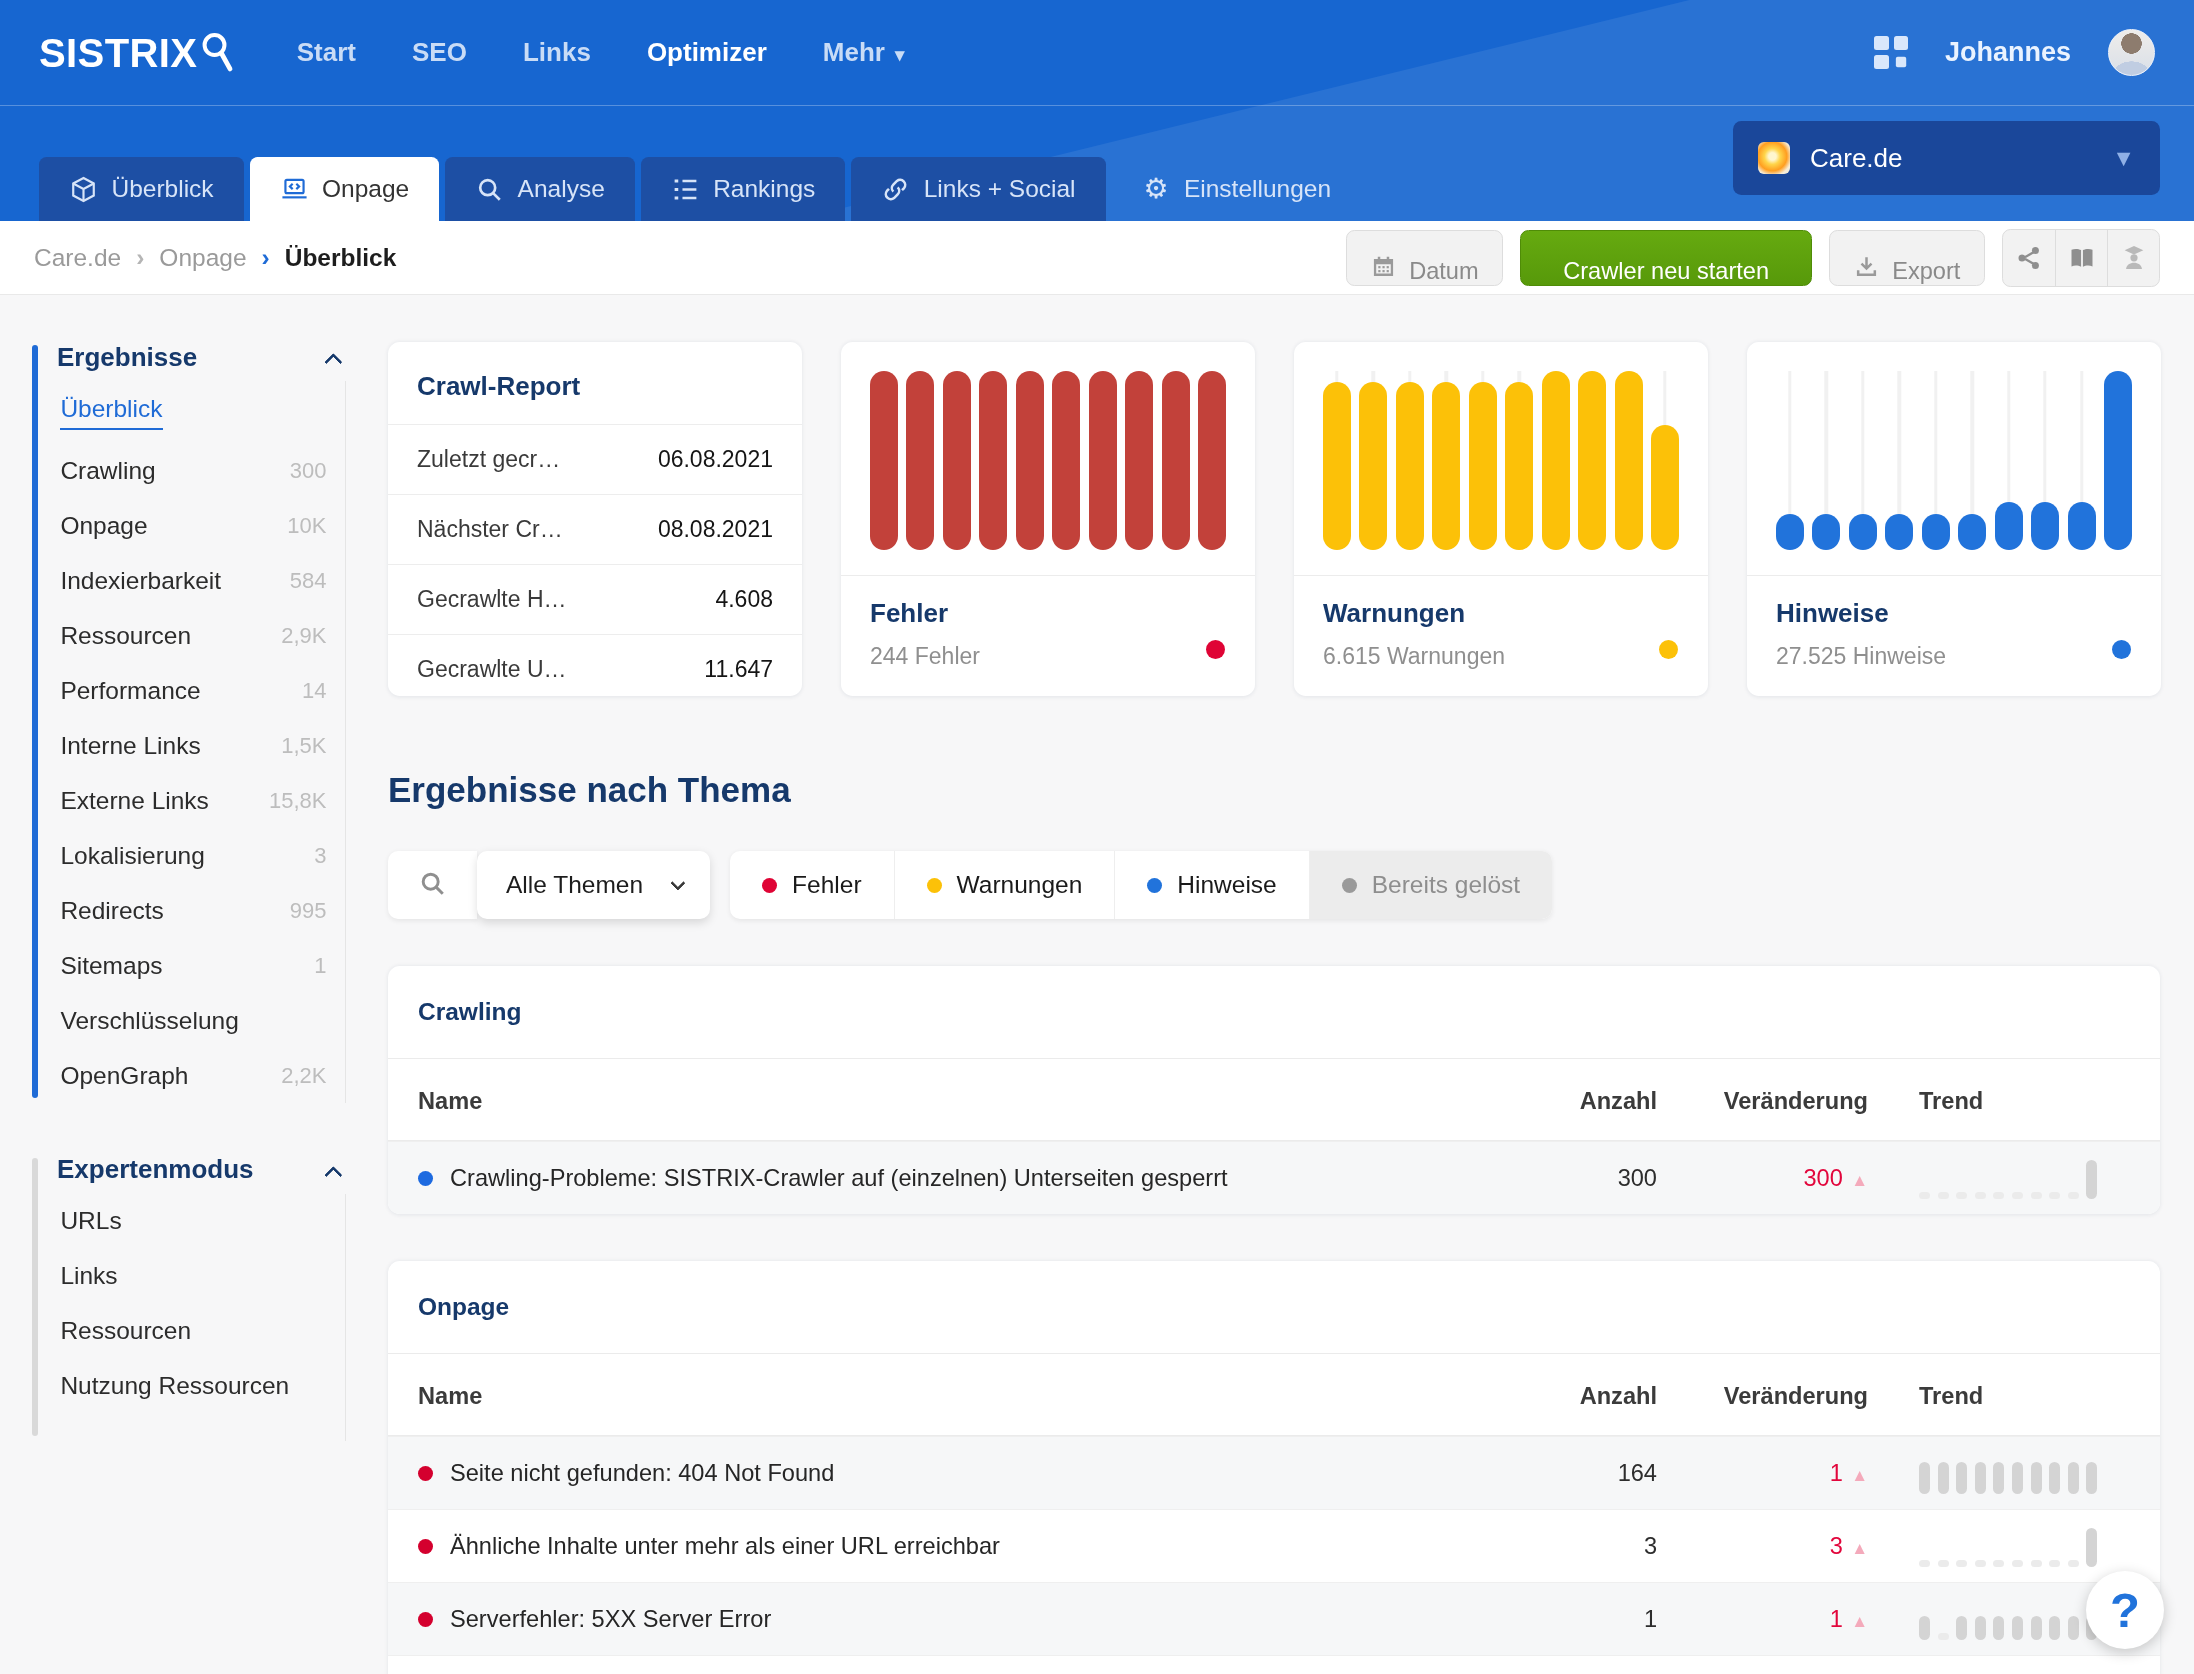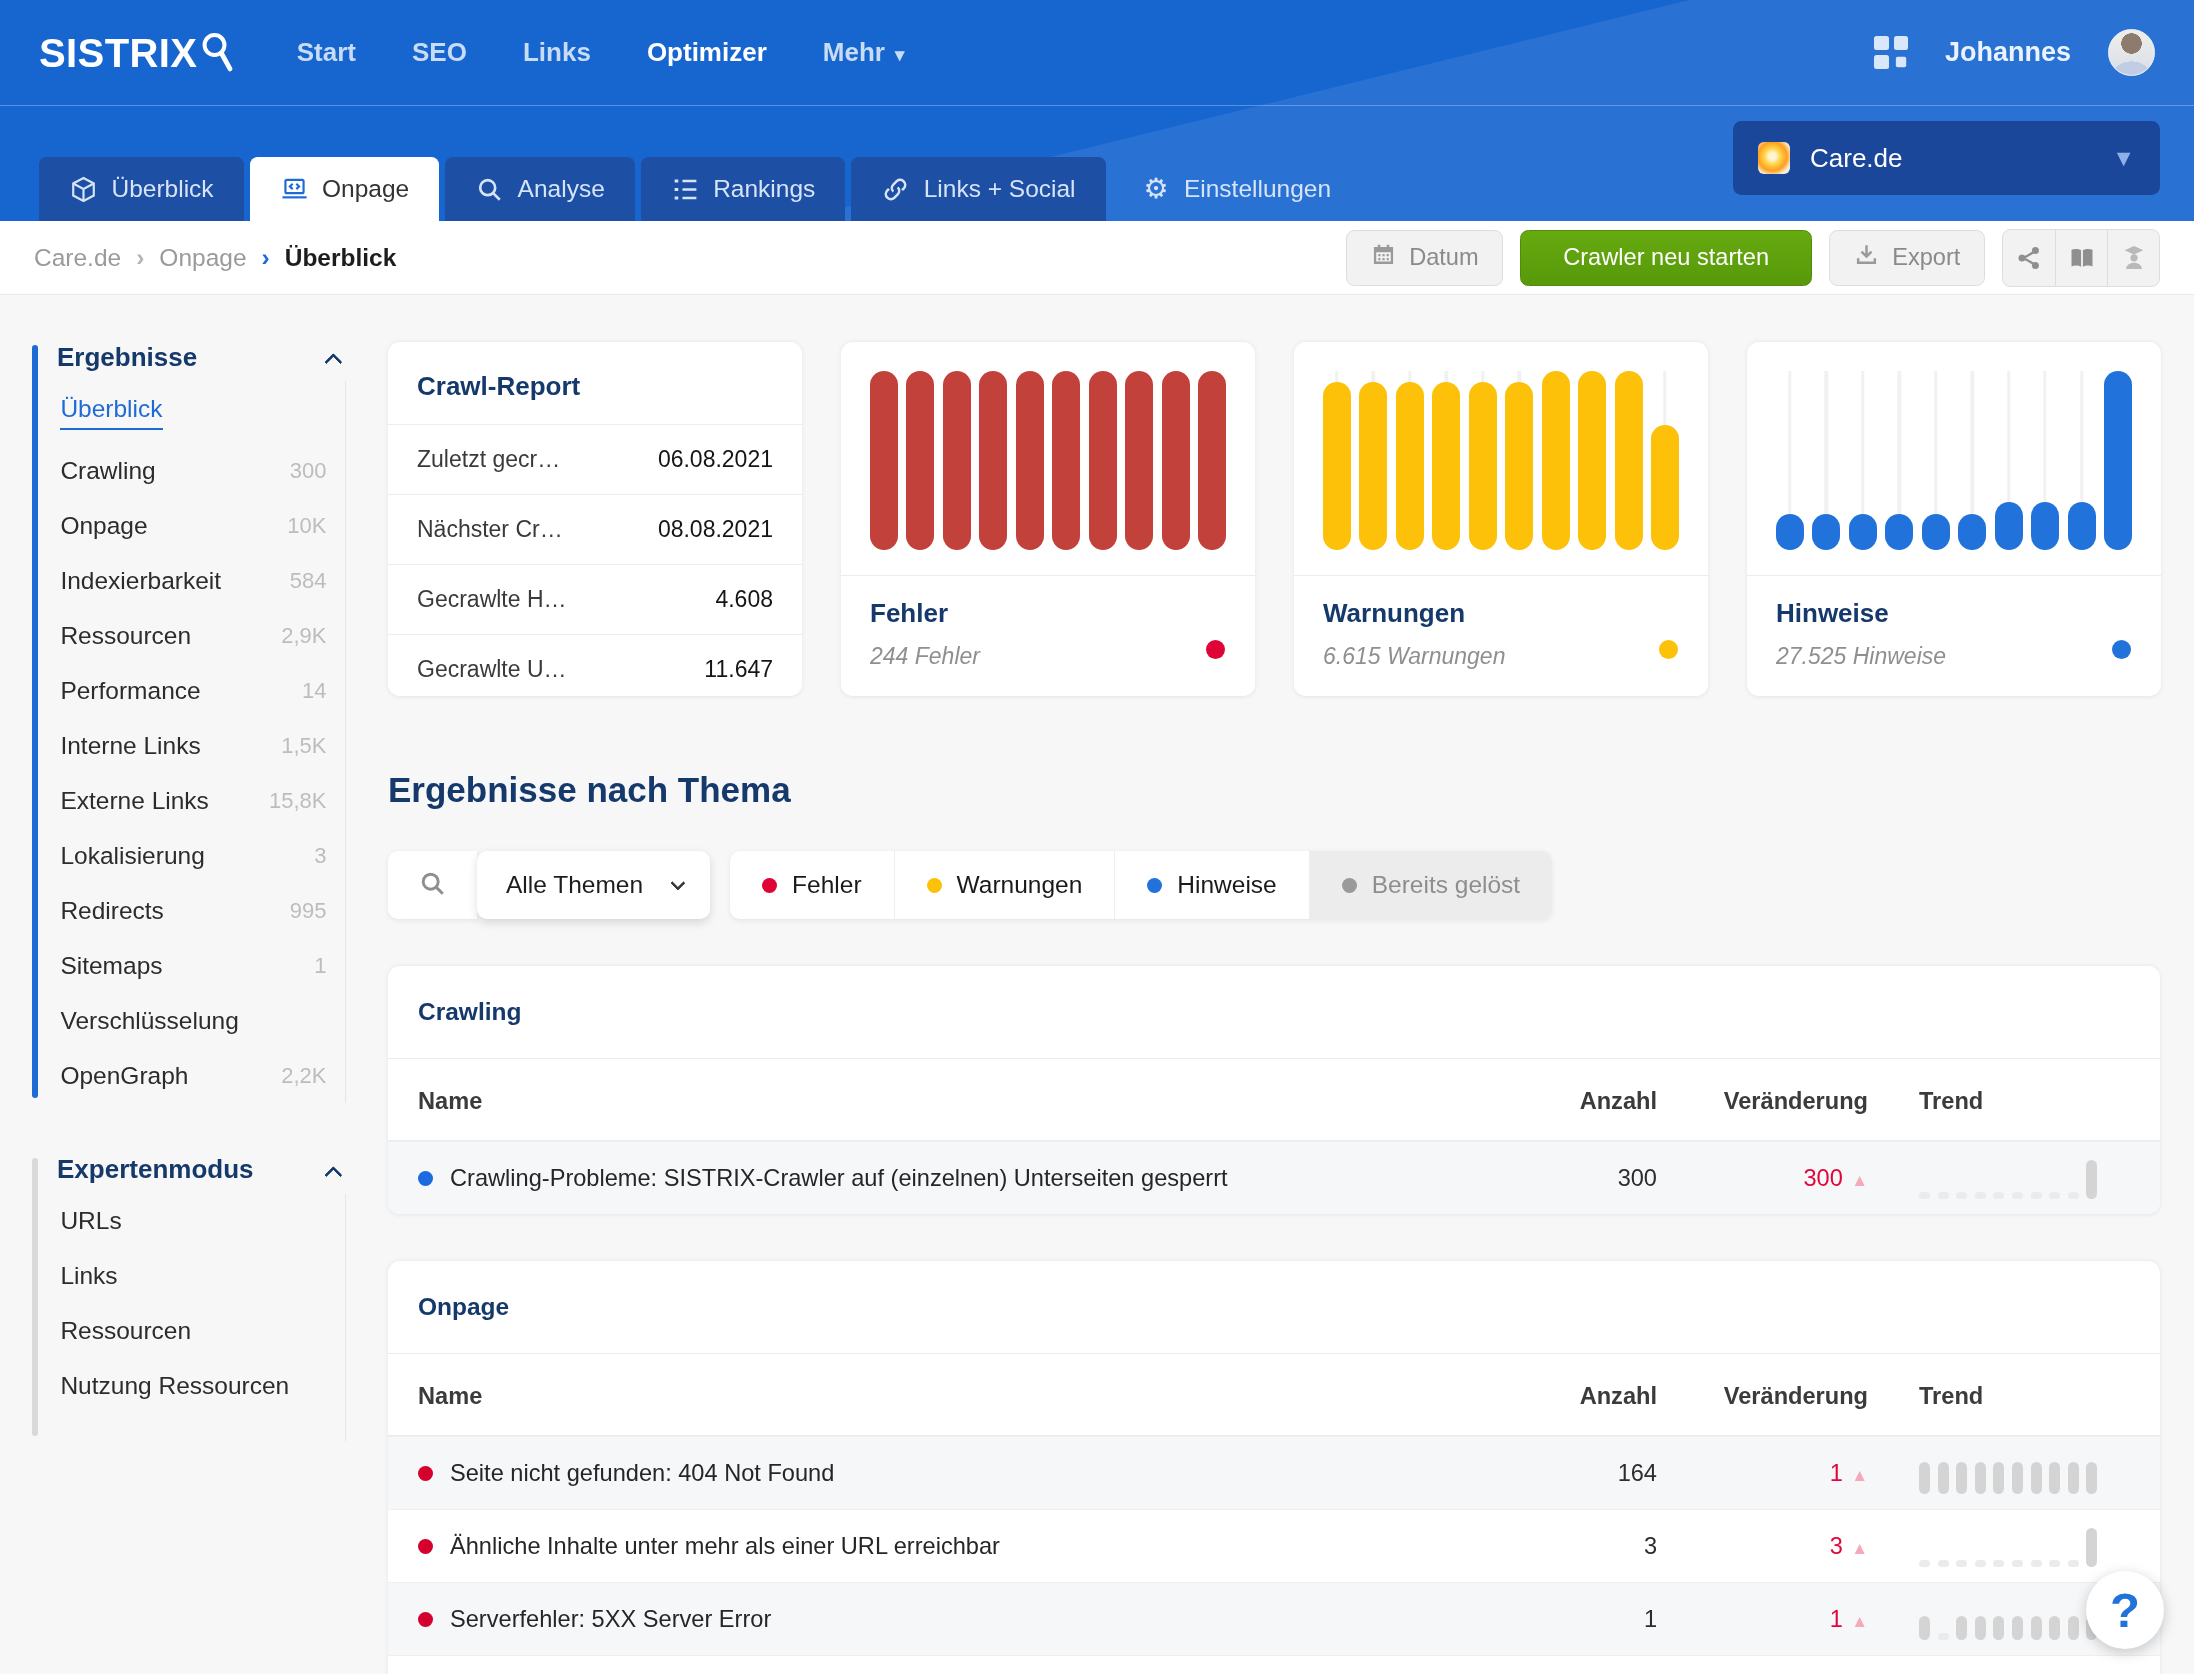--- a/index.html
+++ b/index.html
@@ -46,21 +46,21 @@
   .sel-caret{margin-left:auto;color:#8fb0e6;font-size:23px;}
 
   
   .breadcrumb-bar{height:74px;background:#fff;display:flex;align-items:center;justify-content:space-between;padding:0 34px;border-bottom:0.8px solid #e9e9e9;}
   .breadcrumb{font-size:24.5px;color:#9a9a9a;display:flex;gap:15px;align-items:center;}
   .bc-link{cursor:pointer;}
   .bc-sep{color:#b5b5b5;font-size:24.5px;font-weight:700;}
   .bc-sep.blue{color:#1f6bd6;}
   .bc-current{color:#1d1d1d;font-weight:700;}
   .toolbar{display:flex;align-items:center;gap:17px;}
-  .btn{height:56px;display:flex;align-items:center;gap:13.5px;padding:0 23.6px;border-radius:8.4px;font-size:23.6px;cursor:pointer;}
+  .btn{height:56px;display:flex;align-items:flex-end;gap:13.5px;padding:0 23.6px;border-radius:8.4px;font-size:23.6px;cursor:pointer;}
   .btn.gray{background:#f2f2f2;border:0.8px solid #ddd;color:#8a8a8a;}
   .btn.gray svg{width:25px;height:25px;color:#9a9a9a;}
   .btn.green{background:linear-gradient(#66aa10,#57990a);border:0.8px solid #4f8c07;color:#fff;padding:0 42px;}
   .icon-group{display:flex;border:0.8px solid #ddd;border-radius:8.4px;overflow:hidden;background:#f2f2f2;}
   .ig{width:52px;height:56px;display:flex;align-items:center;justify-content:center;color:#8f8f8f;cursor:pointer;}
   .ig + .ig{border-left:0.8px solid #ddd;}
   .ig svg{width:28px;height:28px;}
   .ig.muted{color:#b9b9b9;}
 
   
@@ -86,21 +86,21 @@
   .cr-row{display:flex;align-items:center;justify-content:space-between;padding:21px 29px;border-top:0.8px solid #ededed;font-size:23px;}
   .cr-label{color:#3a3a3a;}
   .cr-value{color:#151515;}
   .chart{height:179px;margin:29px 29px 0;display:flex;justify-content:space-between;align-items:flex-end;}
   .slot{position:relative;width:28px;height:100%;}
   .slot::before{content:'';position:absolute;left:50%;transform:translateX(-50%);top:0;bottom:0;width:3.4px;background:#f1f1f1;}
   .slot .bar{position:absolute;left:0;right:0;bottom:0;border-radius:14.3px;}
   .sum-divider{border-top:0.8px solid #ececec;margin-top:25px;}
   .sum-caption{position:relative;padding:22px 29px 0;}
   .sum-title{color:#16396b;font-size:26px;font-weight:800;}
-  .sum-sub{color:#8f8f8f;font-size:23px;margin-top:13.5px;font-style:italic;}
+  .sum-sub{color:#8f8f8f;font-size:23px;margin-top:13.5px;}
   .sum-dot{position:absolute;right:30px;top:64px;width:19.4px;height:19.4px;border-radius:50%;}
 
   
   .results-heading{color:#16396b;font-size:35px;font-weight:800;margin:74px 0 0;}
   .filter-row{display:flex;margin-top:41px;height:68px;}
   .search-seg{width:89px;background:#fff;border-radius:10px 0 0 10px;display:flex;align-items:center;justify-content:center;box-shadow:0 1.7px 5px rgba(0,0,0,.07);color:#8f8f8f;cursor:pointer;}
   .search-seg svg{width:29px;height:29px;}
   .themes{background:#fff;border-radius:10px;box-shadow:0 3.4px 10px rgba(0,0,0,.13);display:flex;align-items:center;gap:27px;padding:0 29px;font-size:24.5px;color:#1d1d1d;z-index:2;cursor:pointer;}
   .chev-dn{width:11px;height:11px;border-right:3px solid #3a3a3a;border-bottom:3px solid #3a3a3a;transform:rotate(45deg) translateY(-3.4px);border-radius:1.7px;}
   .filter-group{display:flex;margin-left:20px;background:#fff;border-radius:10px;box-shadow:0 1.7px 5px rgba(0,0,0,.07);overflow:hidden;}

